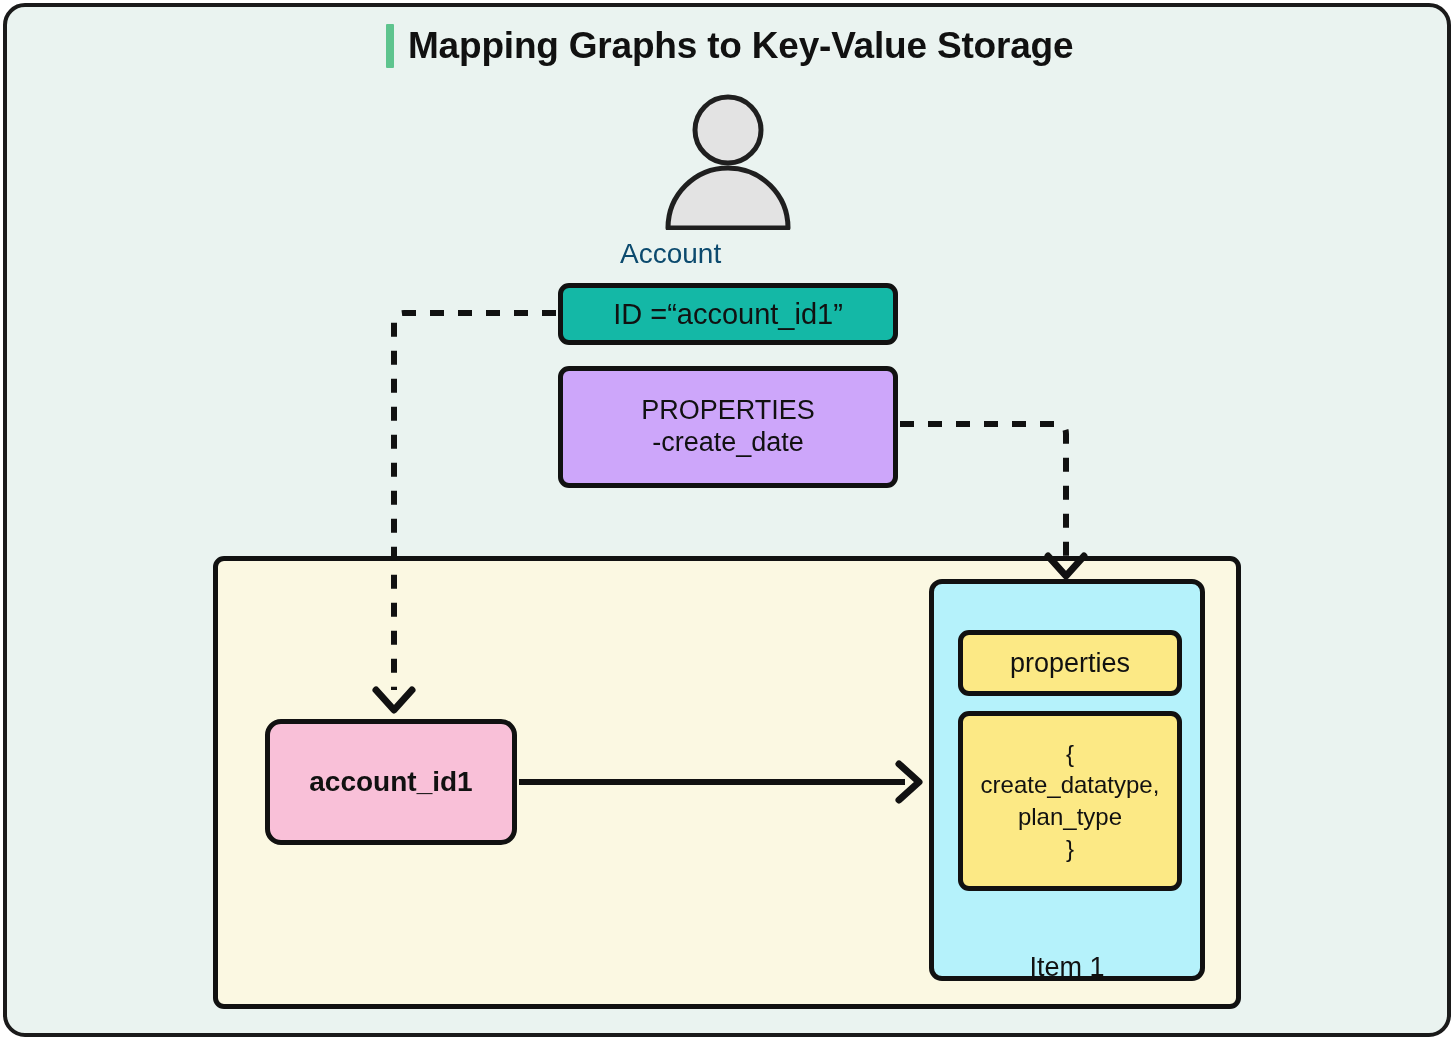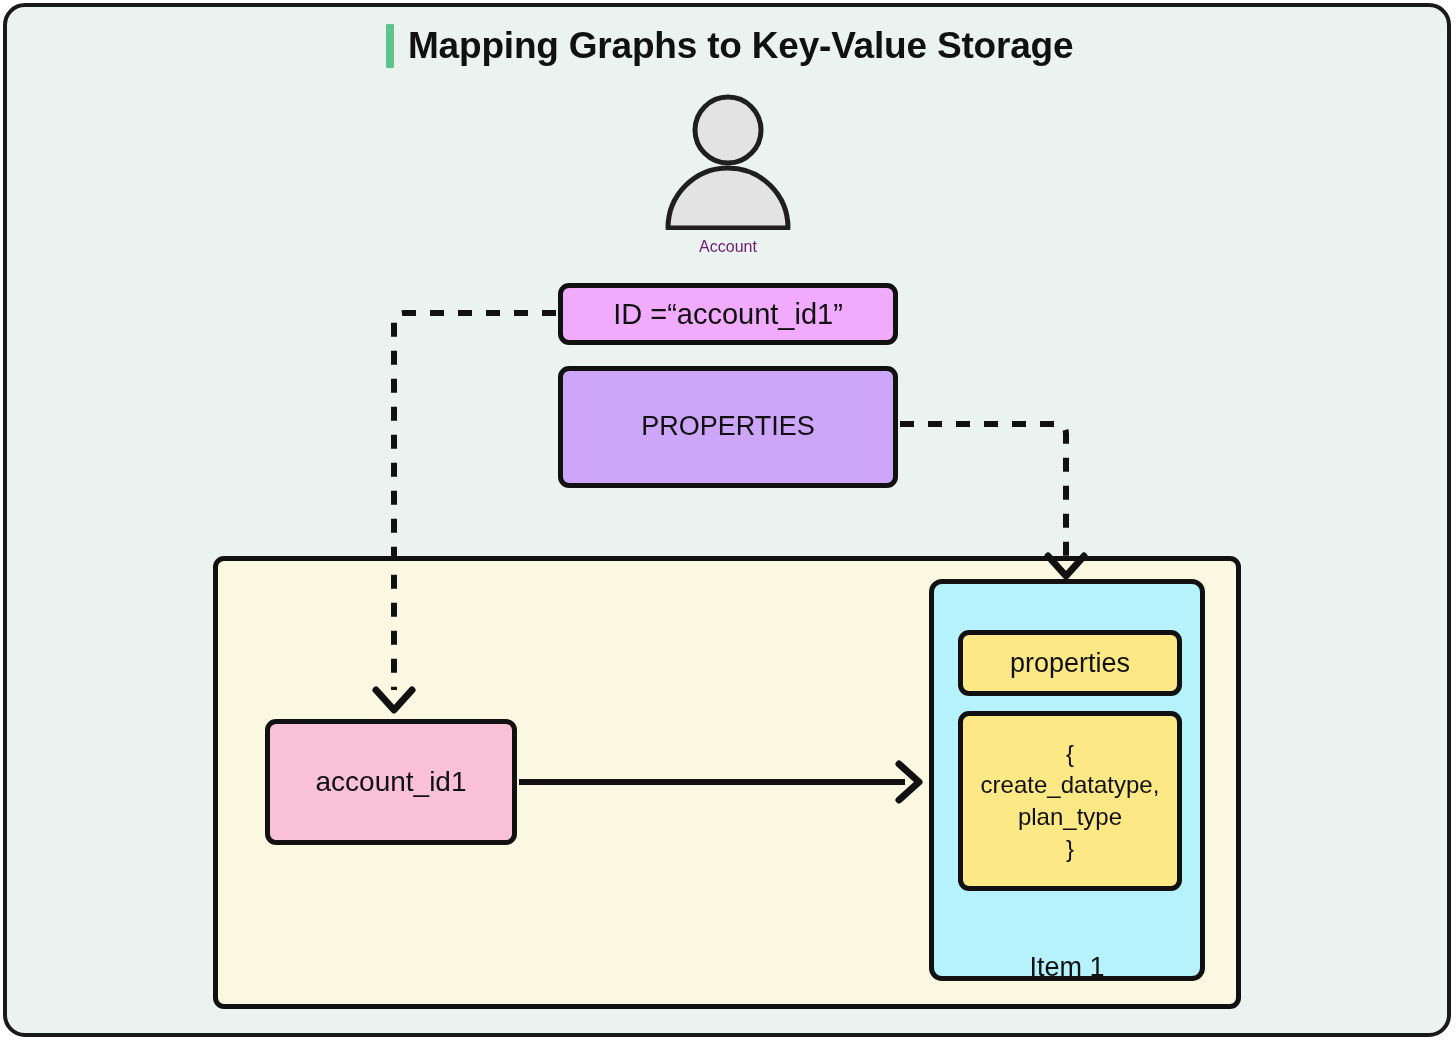--- a/index.html
+++ b/index.html
@@ -65,44 +65,43 @@
     top: 92px;
     width: 136px;
     height: 138px;
   }
   .person svg { display: block; }
   .person-label {
     position: absolute;
     left: 620px;
     top: 238px;
     width: 216px;
-    text-align: center;
-    font-size: 16px;
-    color: #701a75;
+    font-size: 28px;
+    color: #0c4a6e;
   }
 
   
   .node {
     position: absolute;
     box-sizing: border-box;
     border: 5px solid #111111;
     display: flex;
     align-items: center;
     justify-content: center;
     text-align: center;
     color: #111111;
     line-height: 1.13;
   }
 
   .node-id {
     left: 558px;
     top: 283px;
     width: 340px;
     height: 62px;
-    background: #f0abfc;
+    background: #14b8a6;
     border-radius: 11px;
     font-size: 29px;
   }
 
   .node-props {
     left: 558px;
     top: 366px;
     width: 340px;
     height: 122px;
     background: #CDA6FA;
@@ -124,22 +123,23 @@
     border: 5px solid #111111;
     border-radius: 11px;
   }
 
   .node-key {
     left: 265px;
     top: 719px;
     width: 252px;
     height: 126px;
     background: #F9C0D8;
-    border-radius: 11px;
+    border-radius: 16px;
     font-size: 28px;
+    font-weight: bold;
   }
 
   
   .item-card {
     position: absolute;
     left: 929px;
     top: 579px;
     width: 276px;
     height: 402px;
     box-sizing: border-box;
@@ -215,20 +215,21 @@
   </div>
   <div class="person-label">Account</div>
 
   <div class="node node-id">
     <span>ID =“account_id1”</span>
   </div>
 
   <div class="node node-props">
     <div class="lines">
       <div>PROPERTIES</div>
+      <div>-create_date</div>
     </div>
   </div>
 
   <div class="store"></div>
 
   <div class="node node-key">
     <span>account_id1</span>
   </div>
 
   <div class="item-card">

